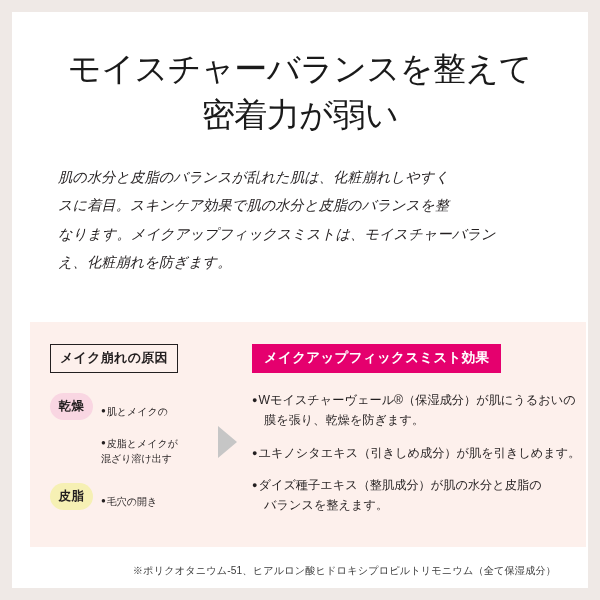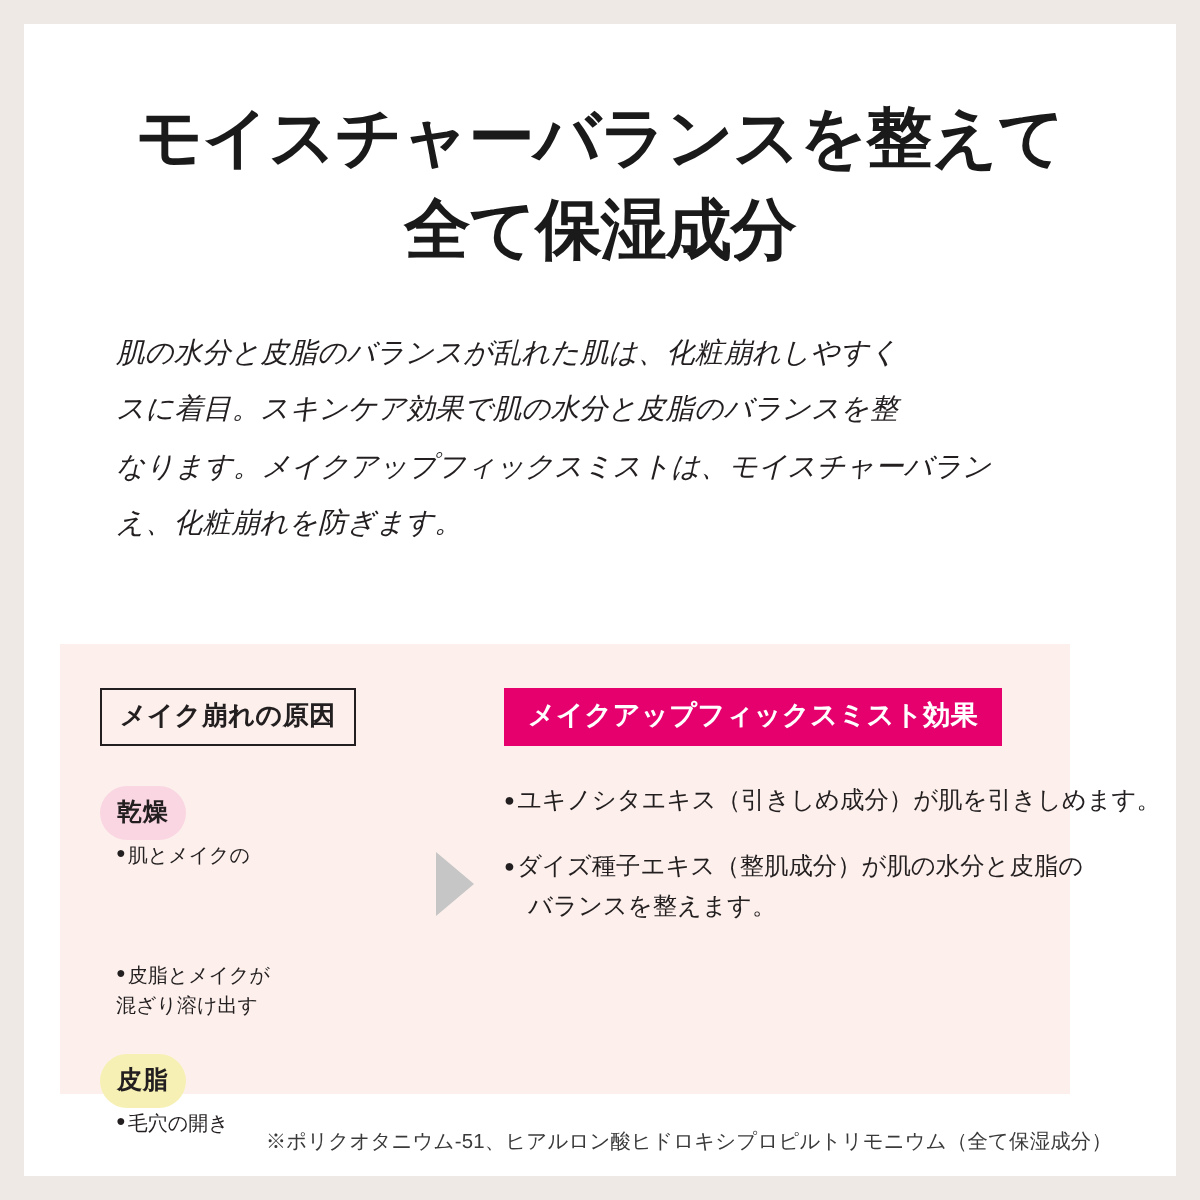--- a/index.html
+++ b/index.html
@@ -22,21 +22,21 @@
     background: #ffffff;
     box-sizing: border-box;
   }
 
   
   .headline {
     margin: 34px 0 0 0;
     text-align: center;
     font-size: 33px;
     line-height: 1.38;
-    font-weight: bold;
+    font-weight: normal;
     letter-spacing: -0.5px;
     color: #1a1a1a;
   }
   .headline .line {
     display: block;
     white-space: nowrap;
   }
 
   
   .lead {
@@ -50,21 +50,21 @@
     display: block;
     white-space: nowrap;
     font-style: italic;
   }
 
   
   .panel {
     position: absolute;
     left: 18px;
     top: 310px;
-    width: 505px;
+    width: 556px;
     height: 225px;
     background: #fdf0ec;
   }
 
   .panel-inner {
     position: relative;
     width: 100%;
     height: 100%;
   }
 
@@ -84,23 +84,22 @@
     font-weight: bold;
     color: #231f20;
     letter-spacing: 0.3px;
     white-space: nowrap;
   }
   .cause-rows {
     margin-top: 20px;
   }
   .cause-row {
     display: flex;
-    align-items: flex-start;
+    align-items: flex-end;
     margin-bottom: 16px;
-    flex-direction: column;
   }
   .pill {
     flex: 0 0 auto;
     width: 43px;
     height: 27px;
     border-radius: 14px;
     font-size: 12.5px;
     font-weight: bold;
     color: #231f20;
     display: flex;
@@ -184,21 +183,21 @@
     letter-spacing: 0.1px;
   }
 </style>
 </head>
 <body>
 
 <div class="page">
 
   <h1 class="headline">
     <span class="line">モイスチャーバランスを整えて</span>
-    <span class="line">全て保湿成分</span>
+    <span class="line">密着力が弱い</span>
   </h1>
 
   <div class="lead">
     <span class="line">肌の水分と皮脂のバランスが乱れた肌は、化粧崩れしやすく</span>
     <span class="line">スに着目。スキンケア効果で肌の水分と皮脂のバランスを整</span>
     <span class="line">なります。メイクアップフィックスミストは、モイスチャーバラン</span>
     <span class="line">え、化粧崩れを防ぎます。</span>
   </div>
 
   <div class="panel">
@@ -232,20 +231,24 @@
 
         </div>
       </div>
 
       <div class="arrow"></div>
 
       <div class="col-right">
         <div class="effect-title">メイクアップフィックスミスト効果</div>
         <div class="effects">
 
+          <div class="effect-item">
+            <span class="line dot">Wモイスチャーヴェール®（保湿成分）が肌にうるおいの</span>
+            <span class="line indent">膜を張り、乾燥を防ぎます。</span>
+          </div>
 
           <div class="effect-item">
             <span class="line dot">ユキノシタエキス（引きしめ成分）が肌を引きしめます。</span>
           </div>
 
           <div class="effect-item">
             <span class="line dot">ダイズ種子エキス（整肌成分）が肌の水分と皮脂の</span>
             <span class="line indent">バランスを整えます。</span>
           </div>
 

